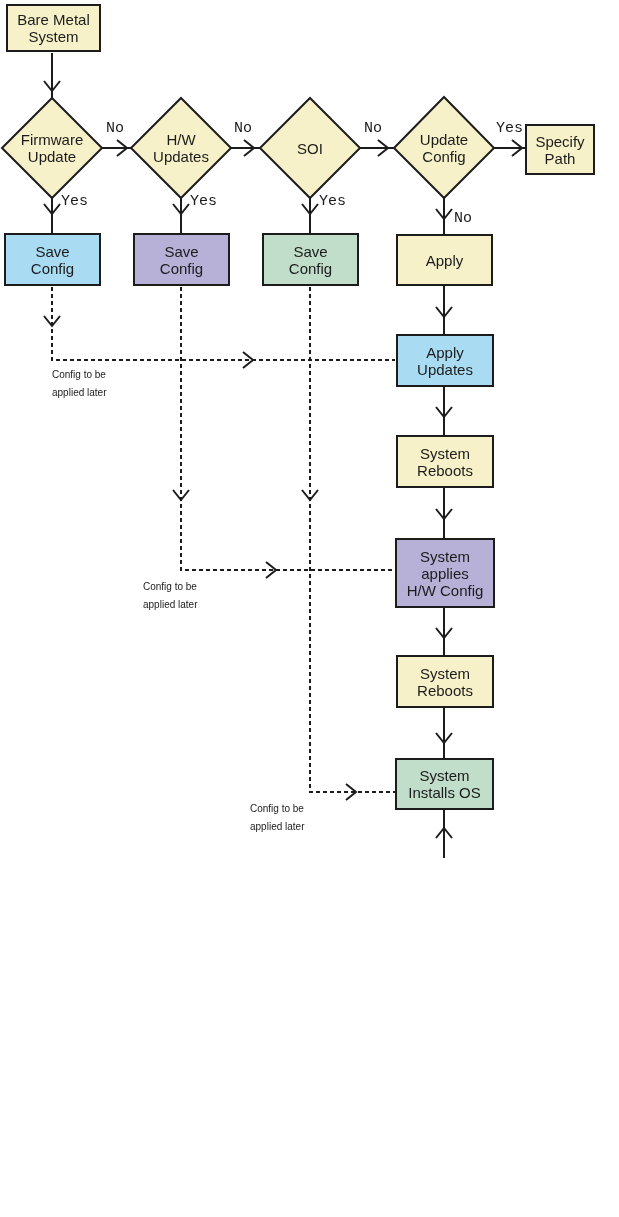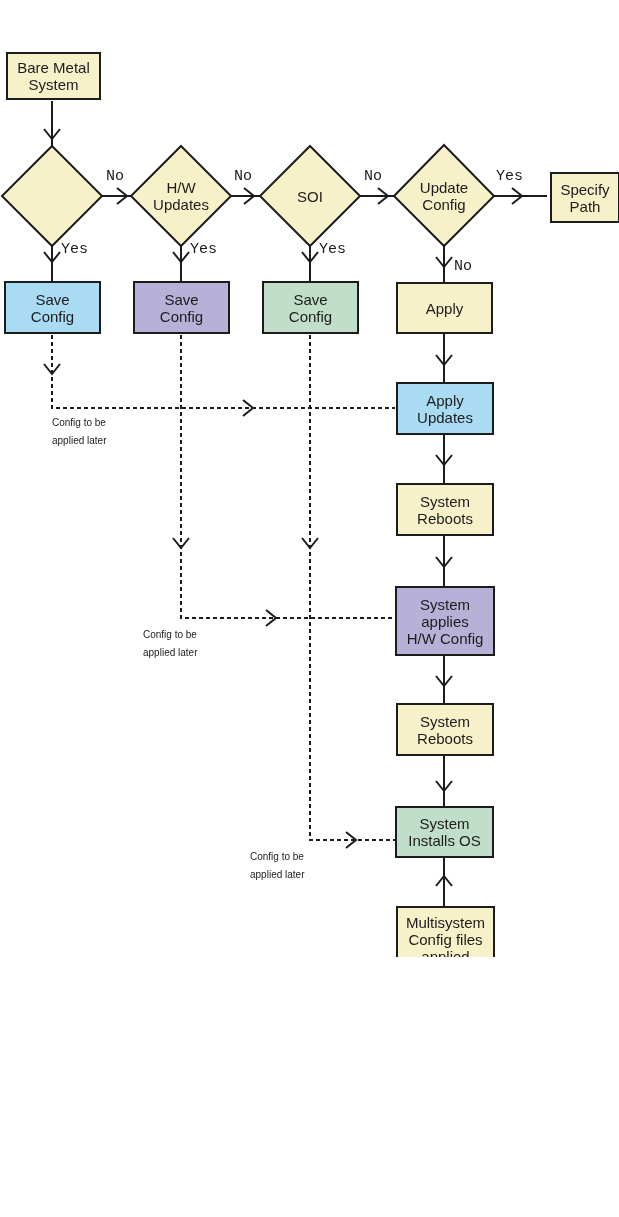--- a/index.html
+++ b/index.html
@@ -1,17 +1,17 @@
 <!DOCTYPE html>
 <html style="--color-cream: #f7f1c9; --color-blue: #a9dcf2; --color-purple: #b7b0d7; --color-green: #c1decb; --color-line: #1c1c1c; --color-text: #1c1c1c; --color-link: #0000ee;"><head>
 <meta charset="utf-8">
 <style>
   html,body{margin:0;padding:0;background:#ffffff;}
   #stage{position:relative;width:619px;height:909px;background:#ffffff;overflow:hidden;
-         font-family:"Liberation Sans",sans-serif;color:var(--color-text,#1c1c1c);margin-top:48px;}
+         font-family:"Liberation Sans",sans-serif;color:var(--color-text,#1c1c1c);}
   #connector-svg{position:absolute;left:0;top:0;}
   .edge{stroke:var(--color-line,#1c1c1c);stroke-width:2;fill:none;}
   .dash{stroke-dasharray:4 3;}
   .diamond{fill:var(--color-cream,#f7f1c9);stroke:var(--color-line,#1c1c1c);stroke-width:2;}
   .node{position:absolute;box-sizing:border-box;border:2px solid var(--color-line,#1c1c1c);
         display:flex;align-items:center;justify-content:center;text-align:center;
         font-size:15px;line-height:17px;}
   .node span{white-space:pre-line;}
   .cream{background:var(--color-cream,#f7f1c9);}
   .blue{background:var(--color-blue,#a9dcf2);}
@@ -79,21 +79,21 @@
     <polygon class="diamond" points="52,98 102,148 52,198 2,148"></polygon>
     <polygon class="diamond" points="181,98 231,148 181,198 131,148"></polygon>
     <polygon class="diamond" points="310,98 360,148 310,198 260,148"></polygon>
     <polygon class="diamond" points="444,97 494,148 444,198 394,148"></polygon>
   </svg>
 
   <div class="node cream" style="left:6px;top:4px;width:95px;height:48px">
       <span>Bare Metal
 System</span>
     </div>
-  <div class="node cream" style="left:550px;top:124px;width:70px;height:51px">
+  <div class="node cream" style="left:525px;top:124px;width:70px;height:51px">
       <span>Specify
 Path</span>
     </div>
   <div class="node blue" style="left:4px;top:233px;width:97px;height:53px">
       <span>Save
 Config</span>
     </div>
   <div class="node purple" style="left:133px;top:233px;width:97px;height:53px">
       <span>Save
 Config</span>
@@ -119,26 +119,23 @@
 H/W Config</span>
     </div>
   <div class="node cream" style="left:396px;top:655px;width:98px;height:53px">
       <span>System
 Reboots</span>
     </div>
   <div class="node green" style="left:395px;top:758px;width:99px;height:52px">
       <span>System
 Installs OS</span>
     </div>
-  <div class="node cream" style="left:396px;top:858px;width:99px;height:67px">
-      <span>Multisystem
-Config files
-applied</span>
-    </div>
 
+  <div class="dlabel" style="left:4px;top:131px">Firmware
+Update</div>
   <div class="dlabel" style="left:133px;top:131px">H/W
 Updates</div>
   <div class="dlabel" style="left:262px;top:140px">SOI</div>
   <div class="dlabel" style="left:396px;top:131px">Update
 Config</div>
 
   <div class="elabel" style="left:106px;top:121px">No</div>
   <div class="elabel" style="left:234px;top:121px">No</div>
   <div class="elabel" style="left:364px;top:121px">No</div>
   <div class="elabel" style="left:496px;top:121px">Yes</div>

